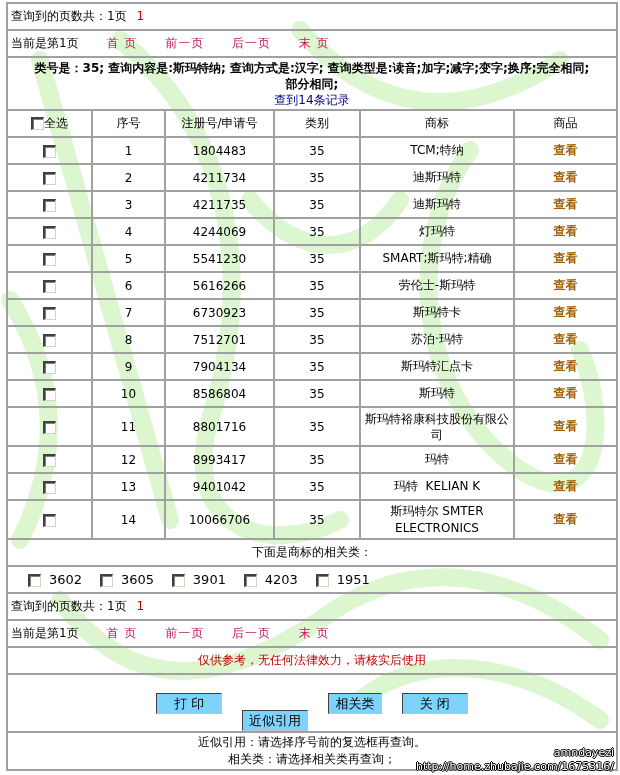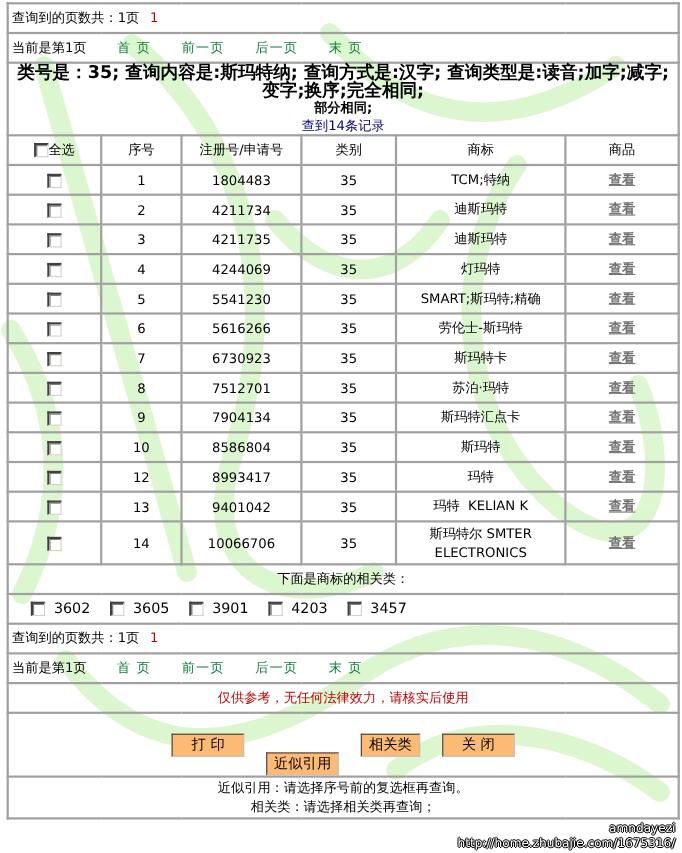--- a/index.html
+++ b/index.html
@@ -17,41 +17,41 @@
   table.main td {
     border: 2px solid #a0a0a0;
     padding: 0;
     font-size: 12px;
   }
   .left { text-align: left; padding-left: 3px !important; margin-top: 48px; }
   .center { text-align: center; }
   .red { color: #c00000; margin-left: 28px; }
   .navy { color: #000080; }
   .bold { font-weight: bold; }
-  .nav-link { color: #15803d; margin-left: 24px; cursor: pointer; letter-spacing: 1px; }
+  .nav-link { color: #be185d; margin-left: 24px; cursor: pointer; letter-spacing: 1px; }
   .nav-link:first-of-type { margin-left: 26px; }
   .h26 { height: 25px; }
   .h28 { height: 25px; }
   .h40 { height: 37px; }
   .cb {
     display: inline-block; width: 13px; height: 13px;
     border-top: 2px solid #404040; border-left: 2px solid #404040;
     border-right: 1px solid #d4d0c8; border-bottom: 1px solid #d4d0c8;
     background: #fff; vertical-align: middle; box-sizing: border-box;
     box-shadow: inset 1px 1px 0 #808080;
   }
-  .view-link { color: #737373; font-weight: bold; cursor: pointer; text-decoration: underline; }
+  .view-link { color: #a16207; font-weight: bold; cursor: pointer; }
   .rel-item { display: inline-block; margin-right: 14px; }
   .rel-item .cb { margin-right: 8px; }
   .rel-item span.txt { font-size: 13px; }
   .btn {
     display: inline-block; height: 19px; line-height: 19px;
     border-top: 1px solid #404040; border-left: 1px solid #404040;
     border-right: 1px solid #c0c0c0; border-bottom: 1px solid #c0c0c0;
-    background: #fdba74; text-align: center; font-size: 13px;
+    background: #7dd3fc; text-align: center; font-size: 13px;
     margin: 0 8px; cursor: pointer; vertical-align: middle;
   }
   .notes { line-height: 17px; padding: 2px 0; margin-top: 14px; }
   .watermark {
     position: absolute; right: 6px; bottom: 1px; z-index: 2;
     text-align: right; font-size: 11px; color: #fff;
     text-shadow: 0 0 1px #000, 0 0 1px #000, 1px 0 0 #000, -1px 0 0 #000, 0 1px 0 #000, 0 -1px 0 #000;
     line-height: 14px;
   }
 </style>
@@ -94,21 +94,21 @@
       <span>当前是第1页</span>
       <span class="nav-link">首 页</span>
       <span class="nav-link">前一页</span>
       <span class="nav-link">后一页</span>
       <span class="nav-link">末 页</span>
     </td>
   </tr>
 
   <tr>
     <td colspan="6" class="center" style="height:51px; line-height:16px;">
-      <div class="bold" style="font-size:16px;">类号是：35; 查询内容是:斯玛特纳; 查询方式是:汉字; 查询类型是:读音;加字;减字;变字;换序;完全相同;</div>
+      <div class="bold" style="font-size:12px;">类号是：35; 查询内容是:斯玛特纳; 查询方式是:汉字; 查询类型是:读音;加字;减字;变字;换序;完全相同;</div>
       <div class="bold">部分相同;</div>
       <div class="navy">查到14条记录</div>
     </td>
   </tr>
 
   <tr>
     <td class="center h26">
       <span class="cb"></span><span>全选</span>
     </td>
     <td class="center">序号</td>
@@ -192,20 +192,28 @@
   </tr>
   <tr>
     <td class="center h28"><span class="cb"></span></td>
     <td class="center">10</td>
     <td class="center">8586804</td>
     <td class="center">35</td>
     <td class="center">斯玛特</td>
     <td class="center"><span class="view-link">查看</span></td>
   </tr>
   <tr>
+    <td class="center h40"><span class="cb"></span></td>
+    <td class="center">11</td>
+    <td class="center">8801716</td>
+    <td class="center">35</td>
+    <td class="center" style="line-height:16px; padding:1px 2px;">斯玛特裕康科技股份有限公司</td>
+    <td class="center"><span class="view-link">查看</span></td>
+  </tr>
+  <tr>
     <td class="center h28"><span class="cb"></span></td>
     <td class="center">12</td>
     <td class="center">8993417</td>
     <td class="center">35</td>
     <td class="center">玛特</td>
     <td class="center"><span class="view-link">查看</span></td>
   </tr>
   <tr>
     <td class="center h28"><span class="cb"></span></td>
     <td class="center">13</td>
@@ -225,21 +233,21 @@
 
   <tr>
     <td colspan="6" class="center h26">下面是商标的相关类：</td>
   </tr>
   <tr>
     <td colspan="6" class="h26" style="padding-left:20px;">
       <span class="rel-item"><span class="cb"></span><span class="txt">3602</span></span>
       <span class="rel-item"><span class="cb"></span><span class="txt">3605</span></span>
       <span class="rel-item"><span class="cb"></span><span class="txt">3901</span></span>
       <span class="rel-item"><span class="cb"></span><span class="txt">4203</span></span>
-      <span class="rel-item"><span class="cb"></span><span class="txt">3457</span></span>
+      <span class="rel-item"><span class="cb"></span><span class="txt">1951</span></span>
     </td>
   </tr>
 
   <tr>
     <td colspan="6" class="left h26">
       <span>查询到的页数共：1页</span>
       <span class="red" style="margin-left:6px">1</span>
     </td>
   </tr>
   <tr>

